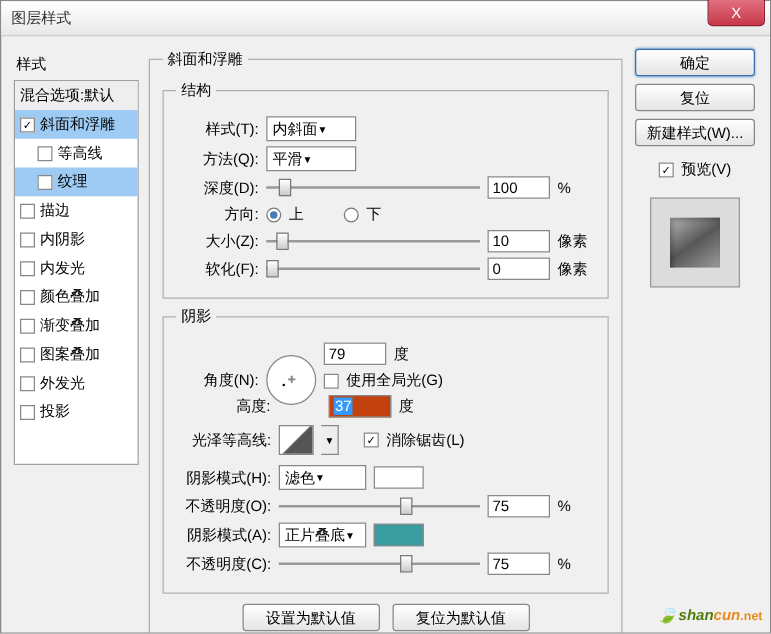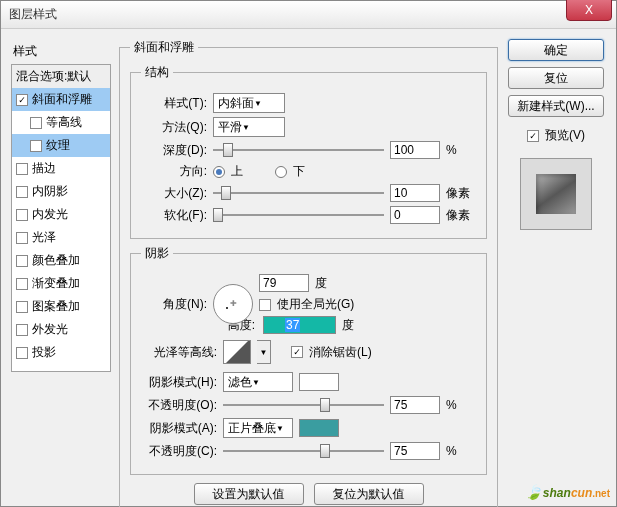--- a/index.html
+++ b/index.html
@@ -15,21 +15,21 @@
 .list-item{display:flex;align-items:center;padding:3px 4px;gap:4px;cursor:pointer}
 .list-item.default{background:#eee}
 .list-item.sel{background:#9ecbf3}
 .list-item.indent{padding-left:18px}
 .cb{width:12px;height:12px;border:1px solid #888;background:#fff;display:inline-flex;align-items:center;justify-content:center;font-size:9px;color:#000}
 .mid-col{flex:1;display:flex;flex-direction:column;gap:8px}
 fieldset{border:1px solid #b0b0b0;padding:8px 10px 10px}
 legend{padding:0 4px;color:#000}
 .row{display:flex;align-items:center;margin:4px 0;gap:6px}
 .lbl{width:66px;text-align:right;color:#000}
-.lbl-short{width:50px;text-align:right}
+.lbl-short{width:50px;text-align:left}
 select,.dd{border:1px solid #888;background:#fff;padding:1px 4px;height:20px;font-size:12px}
 .dd{width:72px;display:flex;align-items:center;}
 .arrow{font-size:8px}
 .slider{flex:1;height:16px;position:relative;display:flex;align-items:center}
 .track{height:2px;background:#999;flex:1}
 .thumb{position:absolute;width:10px;height:14px;background:linear-gradient(#fff,#ccc);border:1px solid #777;top:1px}
 input.num{width:50px;border:1px solid #888;padding:1px 3px;height:18px;text-align:left}
 .unit{width:30px}
 .radio{width:12px;height:12px;border:1px solid #777;border-radius:50%;background:#fff;display:inline-flex;align-items:center;justify-content:center}
 .radio.on::after{content:"";width:6px;height:6px;background:#4a7abc;border-radius:50%}
@@ -89,24 +89,20 @@
           <div class="list-item">
             <span class="cb"></span>
             <span>内阴影</span>
           </div>
           <div class="list-item">
             <span class="cb"></span>
             <span>内发光</span>
           </div>
           <div class="list-item">
             <span class="cb"></span>
-            <span>光泽</span>
-          </div>
-          <div class="list-item">
-            <span class="cb"></span>
             <span>颜色叠加</span>
           </div>
           <div class="list-item">
             <span class="cb"></span>
             <span>渐变叠加</span>
           </div>
           <div class="list-item">
             <span class="cb"></span>
             <span>图案叠加</span>
           </div>
@@ -191,21 +187,21 @@
                 <span>使用全局光(G)</span>
               </div>
               <div class="row" style="margin:0">
                 <span class="lbl-short" style="width:auto;margin-left:-70px;width:66px">高度:</span>
               </div>
             </div>
           </div>
           <div class="row" style="margin-top:-22px">
             <span class="lbl"></span>
             <span style="width:44px"></span>
-            <span style="display: inline-block; width: 73px; height: 18px; border: 1px solid rgb(136, 136, 136); background: #14b8a6; padding: 1px 21px;"><span class="hl">37</span></span>
+            <span style="display: inline-block; width: 50px; height: 18px; border: 1px solid rgb(136, 136, 136); background: #c2410c; padding: 1px 3px;"><span class="hl">37</span></span>
             <span>度</span>
           </div>
 
           <div class="row" style="margin-top:6px">
             <span class="lbl" style="width:76px">光泽等高线:</span>
             <div class="gloss"></div>
             <div class="mini-arrow">▼</div>
             <span style="width:8px"></span>
             <span class="cb">✓</span>
             <span>消除锯齿(L)</span>

